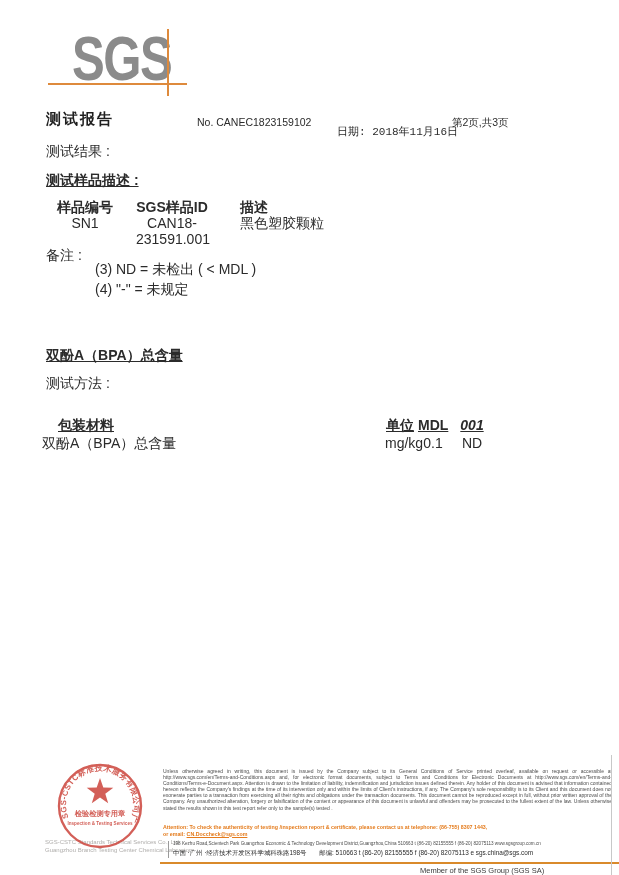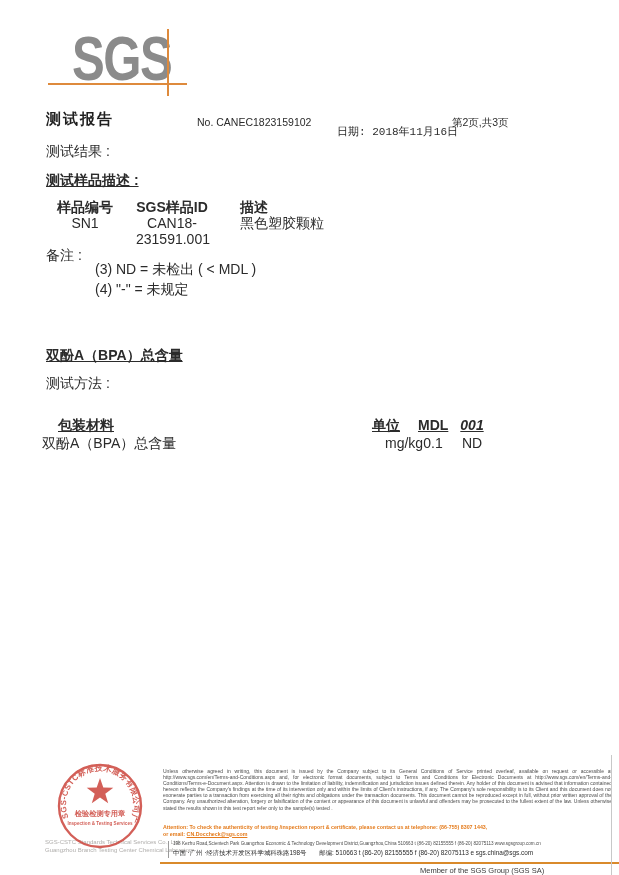--- a/index.html
+++ b/index.html
@@ -43,21 +43,21 @@
   .remarks-label { left:46px; top:247px; }
   .remarks-list { left:95px; top:260px; line-height:19.8px; }
 
   .bpa-heading { left:46px; top:347px; }
   .method-label { left:46px; top:375px; }
   .method-l1 { left:113px; top:375px; }
   .method-l2 { left:113px; top:395px; }
 
   
   .rt-h-item { left:58px;  top:417px; }
-  .rt-h-unit { left:371px; top:417px; width:30px; text-align:center; }
+  .rt-h-unit { left:385px; top:417px; width:30px; text-align:center; }
   .rt-h-mdl  { left:418px; top:417px; width:30px; text-align:center; }
   .rt-h-id   { left:456px; top:417px; width:32px; text-align:center; font-style:italic; }
   .rt-v-item { left:42px;  top:435px; }
   .rt-v-unit { left:385px; top:435px; width:30px; text-align:left; }
   .rt-v-mdl  { left:418px; top:435px; width:30px; text-align:center; }
   .rt-v-id   { left:456px; top:435px; width:32px; text-align:center; }
 
   
   .legal {
     left:163px; top:768px; width:449px; font-size:5px; line-height:6.1px;

